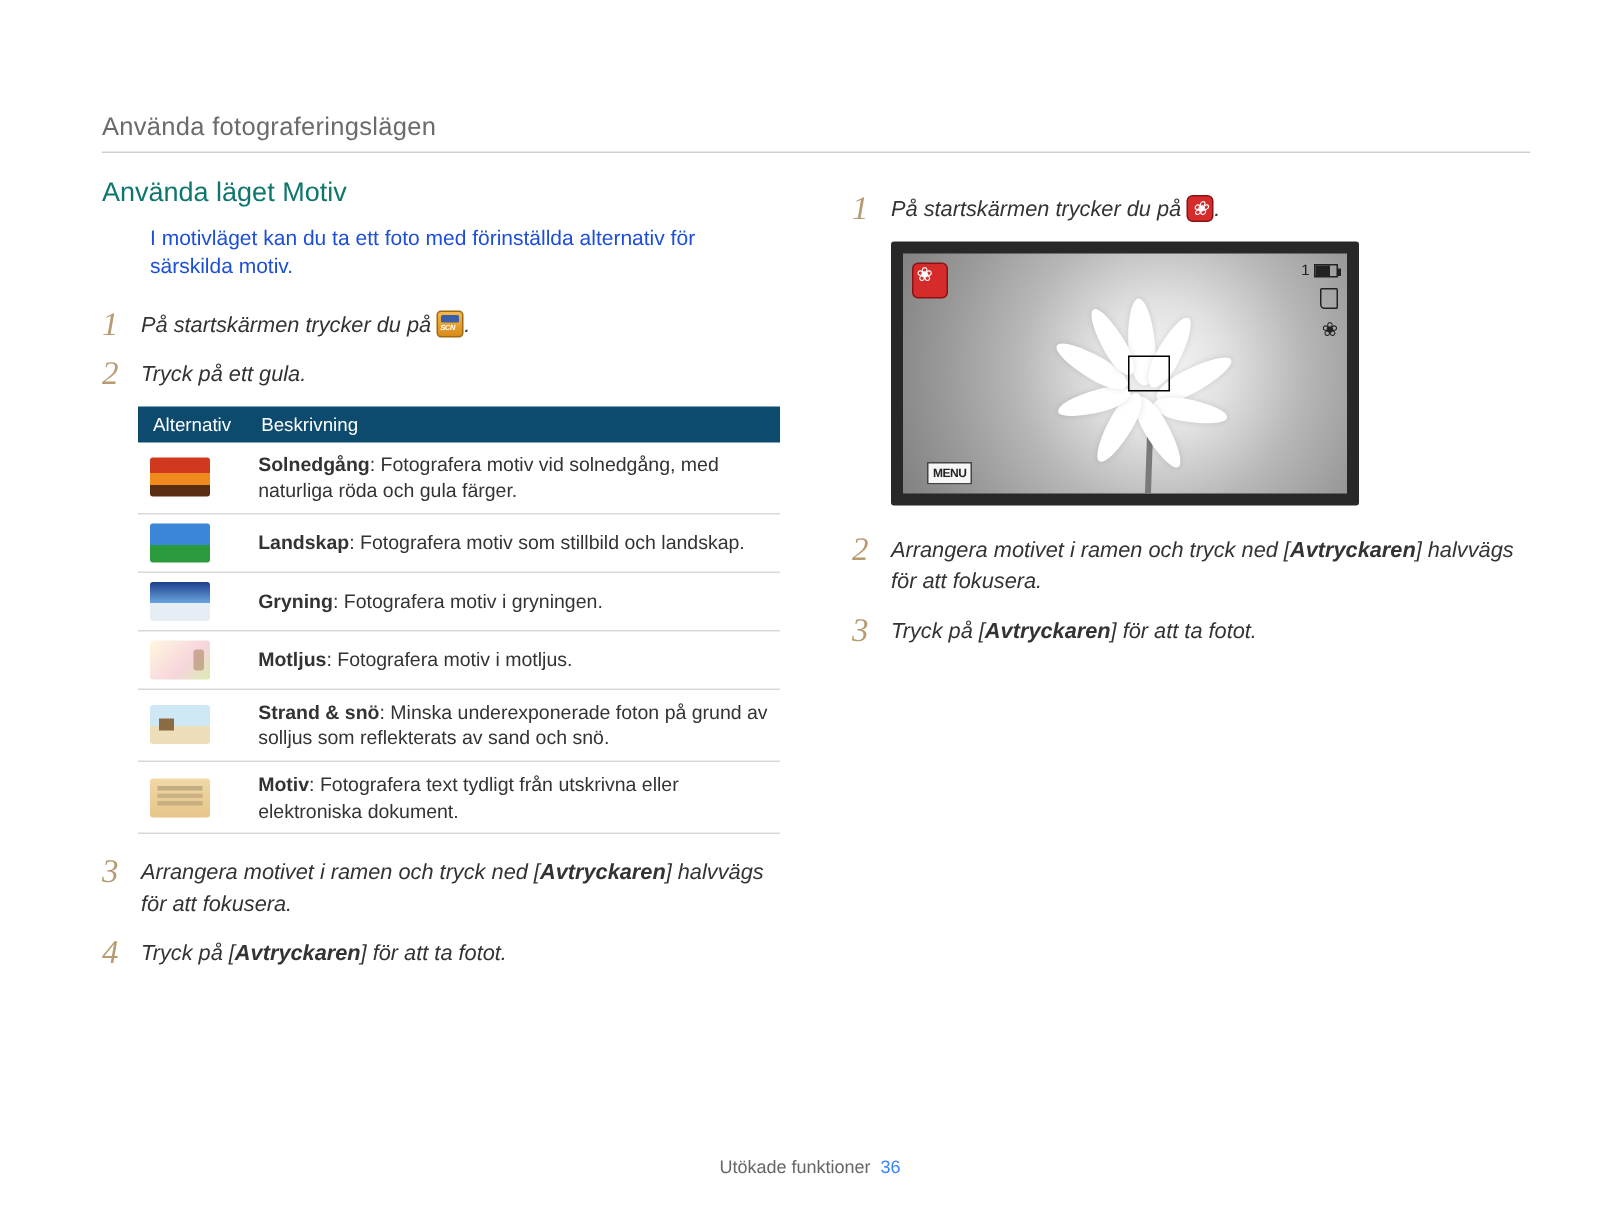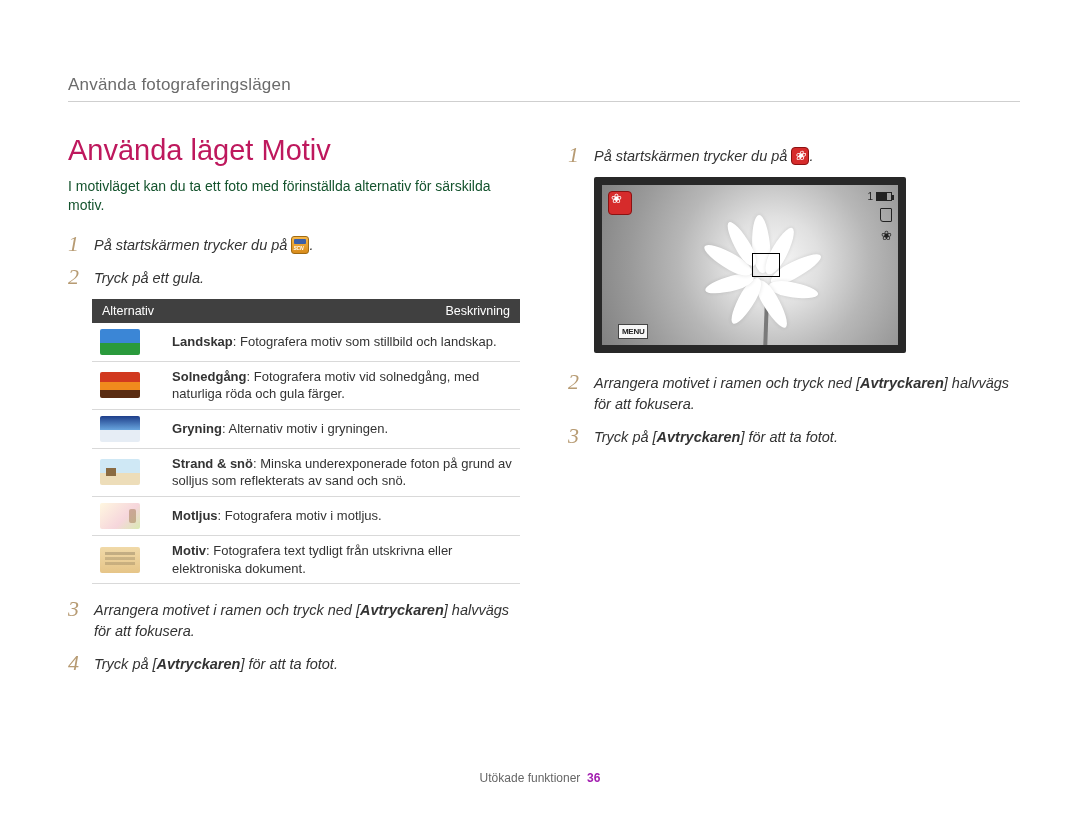--- a/index.html
+++ b/index.html
@@ -14,42 +14,43 @@
   .page {
     padding: 75px 60px 40px 68px;
   }
   .page-header {
     font-size: 17px;
     font-weight: 300;
     color: #6b6b6b;
     letter-spacing: 0.2px;
     border-bottom: 1px solid #cfcfcf;
     padding-bottom: 6px;
-    margin-bottom: 32px;
+    margin-bottom: 16px;
     font-family: "Helvetica Neue", Arial, sans-serif;
   }
   .columns {
     display: flex;
     gap: 48px;
   }
   .col {
     flex: 1;
     min-width: 0;
   }
   h2.section {
-    color: #be185d;
-    font-size: 29px;
+    color: #0f766e;
+    font-size: 18px;
     font-weight: 400;
     margin-bottom: 10px;
   }
   p.intro {
     font-size: 14px;
-    color: #14532d;
+    color: #1d4ed8;
     line-height: 1.35;
     margin-bottom: 18px;
+    margin-left: 32px;
   }
   .step {
     display: flex;
     align-items: flex-start;
     gap: 10px;
     margin: 10px 0;
     font-size: 14.5px;
     line-height: 1.45;
   }
   .step-num {
@@ -104,24 +105,24 @@
   }
 
   table.opts {
     border-collapse: collapse;
     width: 100%;
     margin: 4px 0 14px 24px;
     width: calc(100% - 24px);
     font-size: 13px;
   }
   table.opts th {
-    background: #404040;
+    background: #0c4a6e;
     color: #fff;
     font-weight: 400;
-    text-align: right;
+    text-align: left;
     padding: 5px 10px;
     font-size: 12.5px;
   }
   table.opts td {
     border-bottom: 1px solid #d9d9d9;
     padding: 6px 8px 6px 8px;
     vertical-align: middle;
     line-height: 1.35;
     color: #333;
   }
@@ -224,21 +225,21 @@
 
   .footer {
     position: absolute;
     bottom: 30px;
     left: 0;
     width: 100%;
     text-align: center;
     font-size: 12px;
     color: #666;
   }
-  .footer .pg { color: #a21caf; font-weight: bold; }
+  .footer .pg { color: #3b82f6; }
 </style>
 </head>
 <body>
 
 <div class="page">
   <div class="page-header">Använda fotograferingslägen</div>
 
   <div class="columns">
 
     <div class="col">
@@ -259,47 +260,47 @@
       </div>
 
       <table class="opts">
         <tbody>
             <tr>
           <th style="width:56px">Alternativ</th>
           <th>Beskrivning</th>
         </tr>
         <tr>
           <td>
+                <span class="thumb thumb-sunset"></span>
+              </td>
+          <td><span class="opt-title">Solnedgång</span><span>: Fotografera motiv vid solnedgång, med naturliga röda och gula färger.</span></td>
+        </tr>
+        <tr>
+          <td>
                 <span class="thumb thumb-landscape"></span>
               </td>
           <td><span class="opt-title">Landskap</span><span>: Fotografera motiv som stillbild och landskap.</span></td>
         </tr>
         <tr>
           <td>
-                <span class="thumb thumb-sunset"></span>
-              </td>
-          <td><span class="opt-title">Solnedgång</span><span>: Fotografera motiv vid solnedgång, med naturliga röda och gula färger.</span></td>
-        </tr>
-        <tr>
-          <td>
                 <span class="thumb thumb-dawn"></span>
               </td>
-          <td><span class="opt-title">Gryning</span><span>: Alternativ motiv i gryningen.</span></td>
+          <td><span class="opt-title">Gryning</span><span>: Fotografera motiv i gryningen.</span></td>
+        </tr>
+        <tr>
+          <td>
+                <span class="thumb thumb-backlight"></span>
+              </td>
+          <td><span class="opt-title">Motljus</span><span>: Fotografera motiv i motljus.</span></td>
         </tr>
         <tr>
           <td>
                 <span class="thumb thumb-beach"></span>
               </td>
           <td><span class="opt-title">Strand &amp; snö</span><span>: Minska underexponerade foton på grund av solljus som reflekterats av sand och snö.</span></td>
-        </tr>
-        <tr>
-          <td>
-                <span class="thumb thumb-backlight"></span>
-              </td>
-          <td><span class="opt-title">Motljus</span><span>: Fotografera motiv i motljus.</span></td>
         </tr>
         <tr>
           <td>
                 <span class="thumb thumb-text"></span>
               </td>
           <td><span class="opt-title">Motiv</span><span>: Fotografera text tydligt från utskrivna eller elektroniska dokument.</span></td>
         </tr>
       </tbody>
         </table>
 

